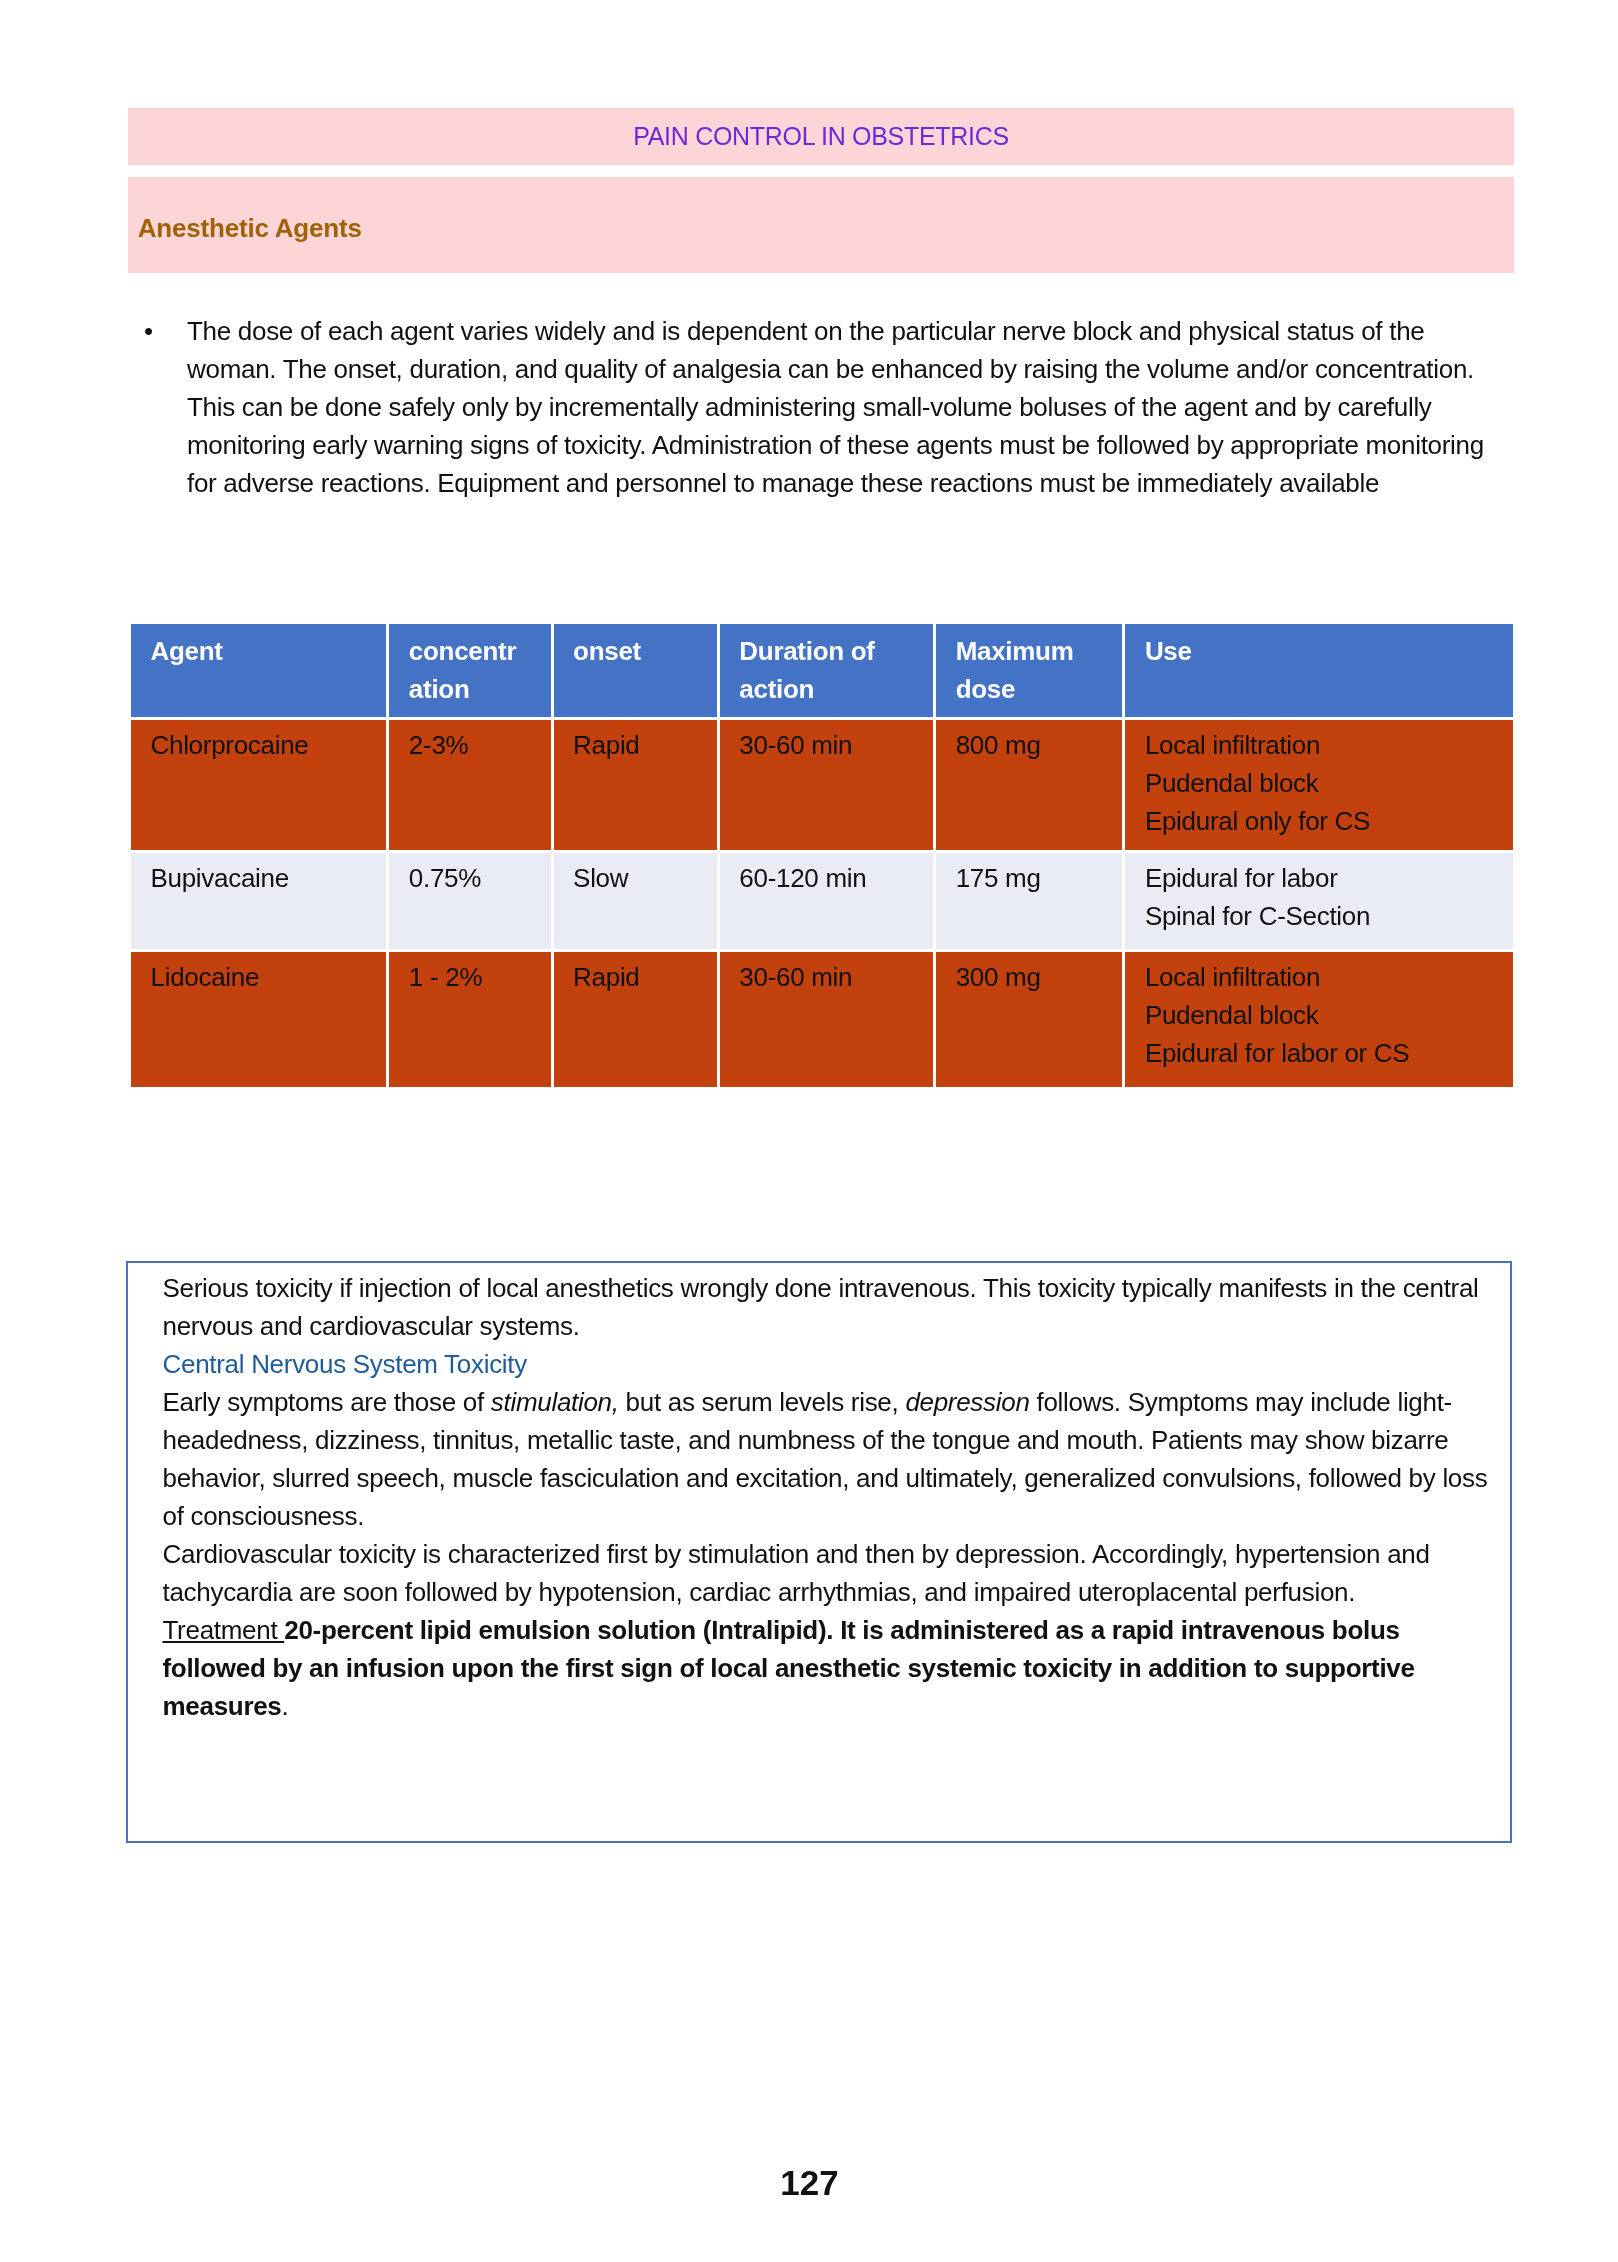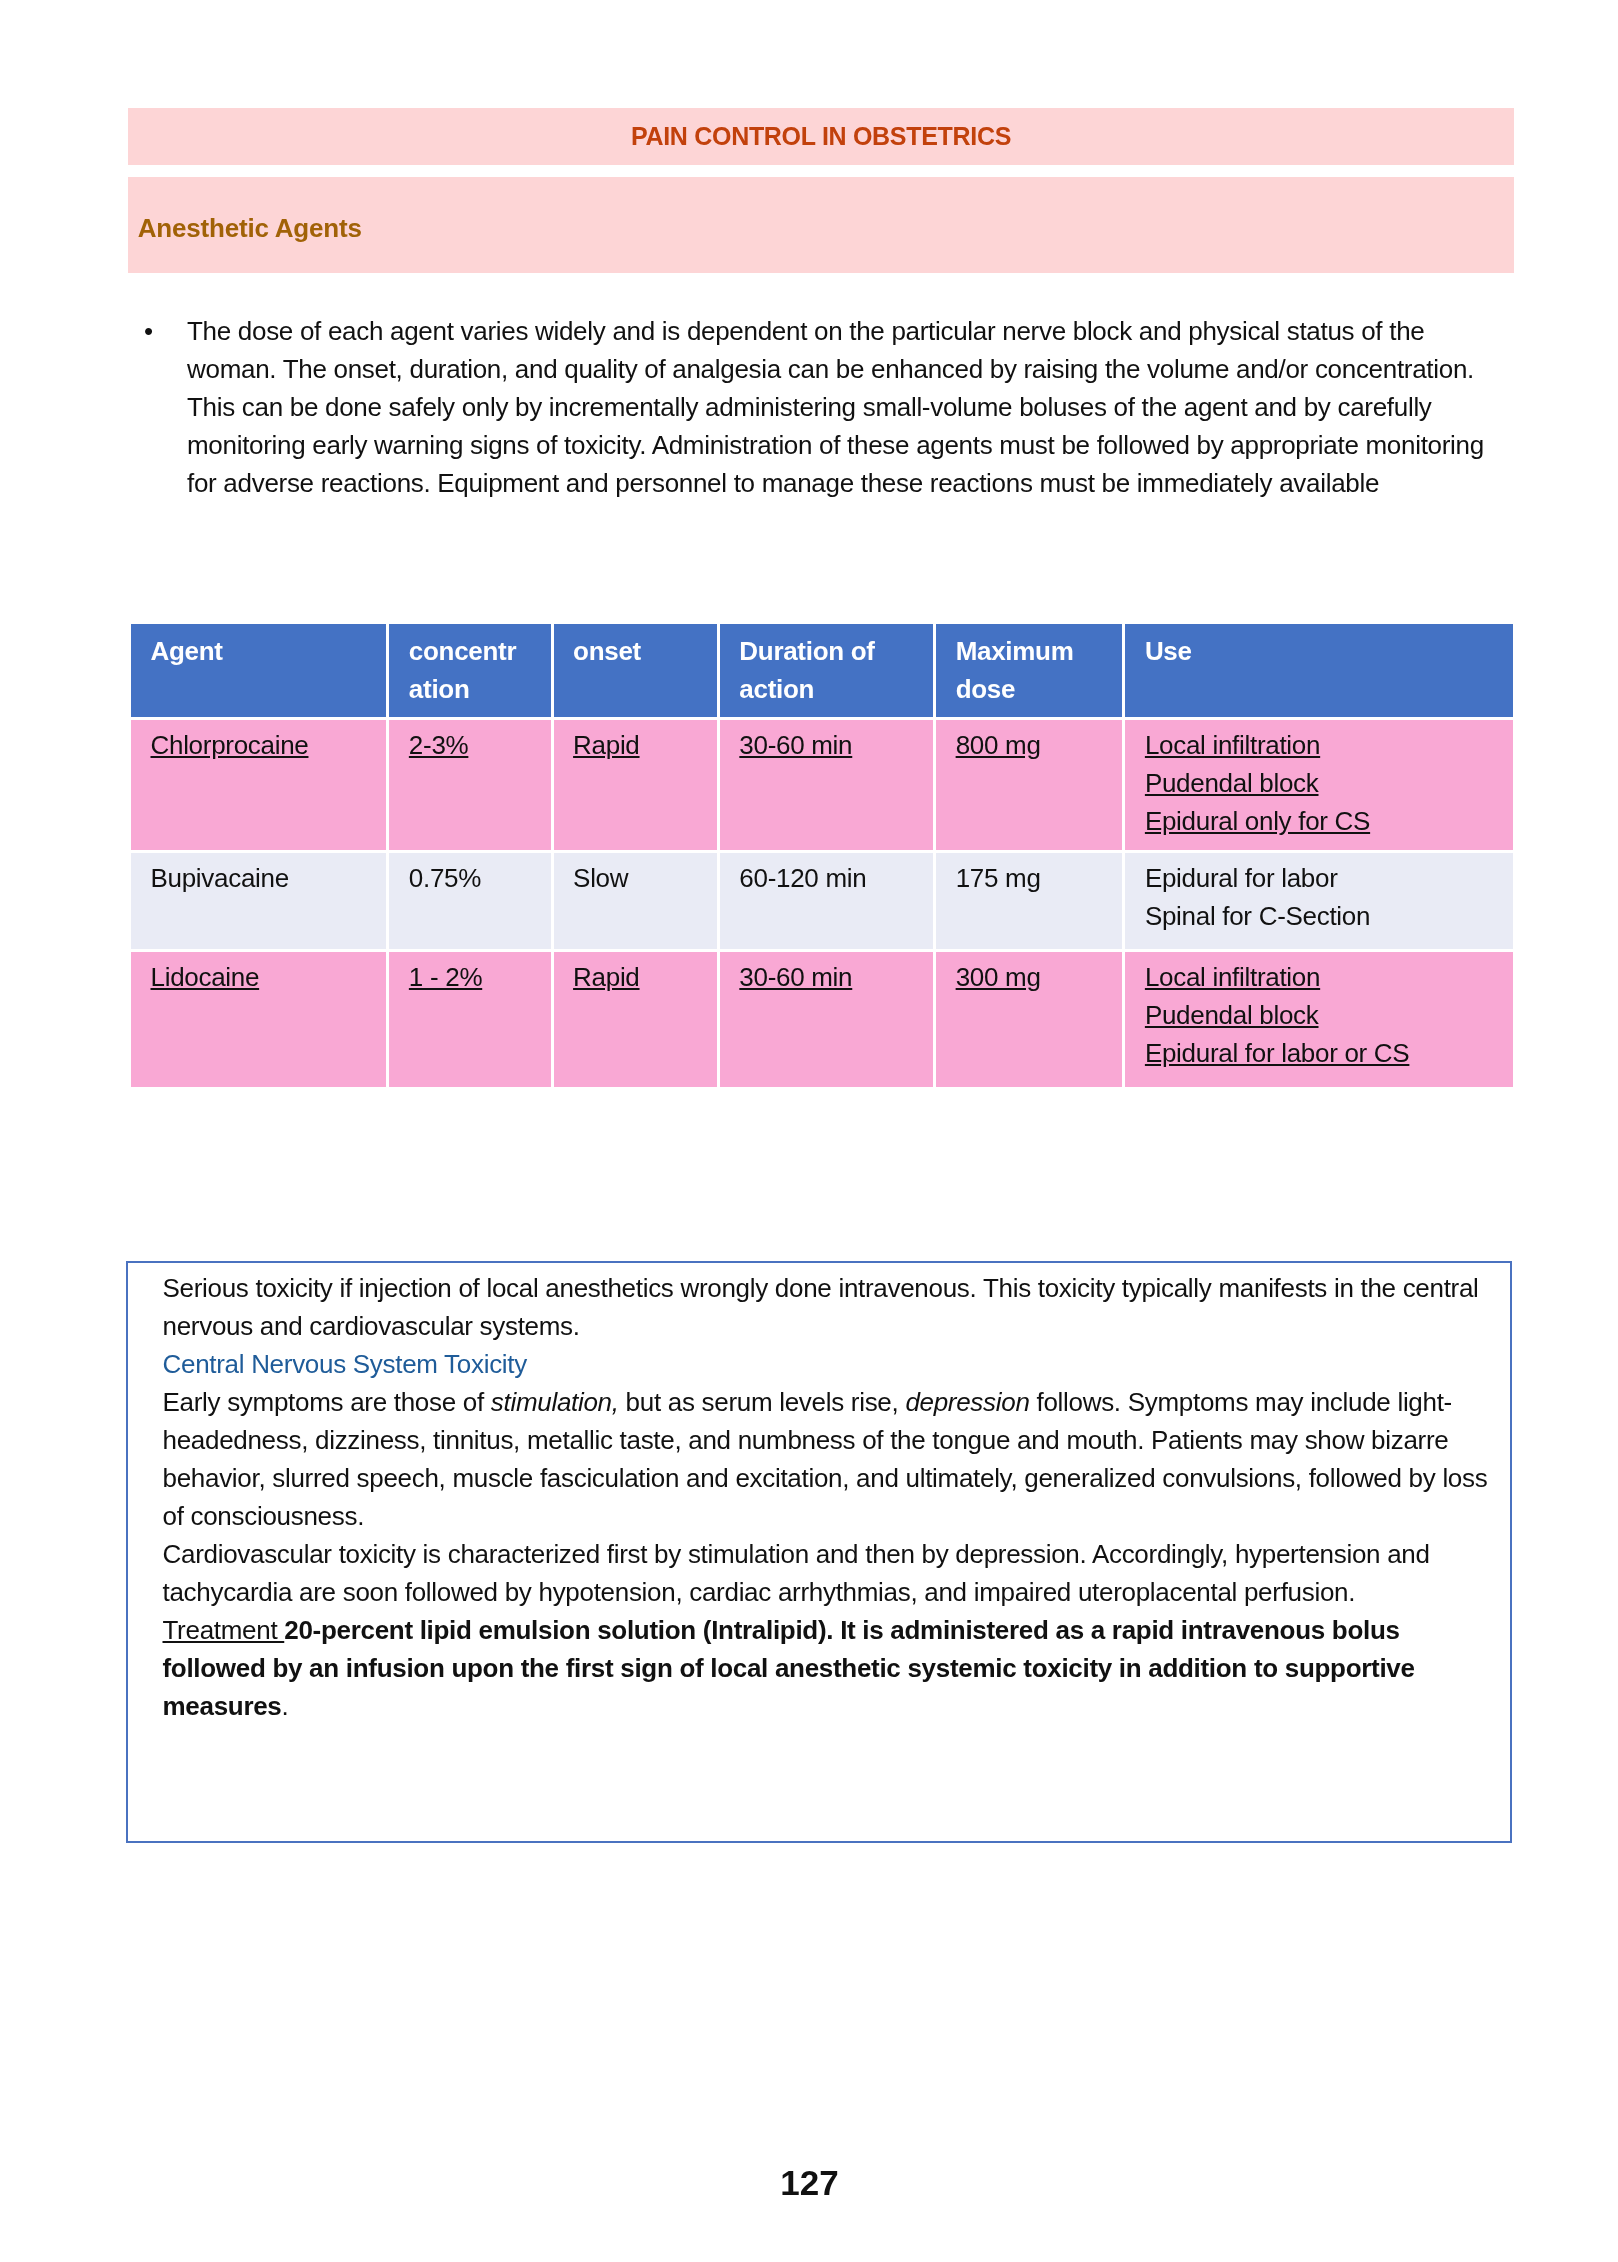--- a/index.html
+++ b/index.html
@@ -7,21 +7,21 @@
     width: 1619px; height: 2263px; position: relative; overflow: hidden;
     font-family: "Liberation Sans", "DejaVu Sans", sans-serif; color: #111111;
   }
   .band {
     position: absolute; left: 128px; width: 1386px; background: #fdd5d6;
   }
   #title-band { top: 108px; height: 57px; }
   #title-band .title {
     position: absolute; left: 0; right: 0; top: 0; bottom: 0;
     display: flex; align-items: center; justify-content: center;
-    font-weight: bold; font-size: 25px; letter-spacing: -0.3px; color: #c2410c;
+    font-weight: normal; font-size: 25px; letter-spacing: -0.3px; color: #6d28d9;
   }
   #subtitle-band { top: 177px; height: 96px; }
   #subtitle-band .subtitle {
     position: absolute; left: 9.8px; top: 36px;
     font-weight: bold; font-size: 26px; color: #a16207; letter-spacing: -0.2px;
   }
   .intro {
     position: absolute; left: 144px; top: 312px; width: 1346px;
     font-size: 26px; line-height: 38px; letter-spacing: -0.3px;
   }
@@ -38,21 +38,21 @@
   table.agents col.c4 { width: 213px; }
   table.agents col.c5 { width: 186px; }
   table.agents col.c6 { width: 387px; }
   table.agents th {
     background: #4472c4; color: #ffffff; text-align: left; vertical-align: top;
     font-weight: bold; padding: 7.8px 19.5px 5.9px 19.5px; height: 79px; line-height: 38px;
   }
   table.agents td {
     text-align: left; vertical-align: top; padding: 5.9px 19.5px 5.9px 19.5px; line-height: 38px; color: #111;
   }
-  table.agents tr.odd td { background: #f9a8d4; text-decoration: underline; }
+  table.agents tr.odd td { background: #c2410c; }
   table.agents tr.even td { background: #e9ebf5; }
   table.agents tr.r1 td { height: 119px; }
   table.agents tr.r2 td { height: 84px; }
   table.agents tr.r3 td { height: 123px; }
   table.agents tr.r4 td { height: 44px; padding-top: 3.9px; }
   .use-line { display: block; }
   .tox-box {
     position: absolute; left: 126px; top: 1261px; width: 1382px; height: 578px;
     border: 2.9px solid #4a72c0; background: #ffffff;
   }

